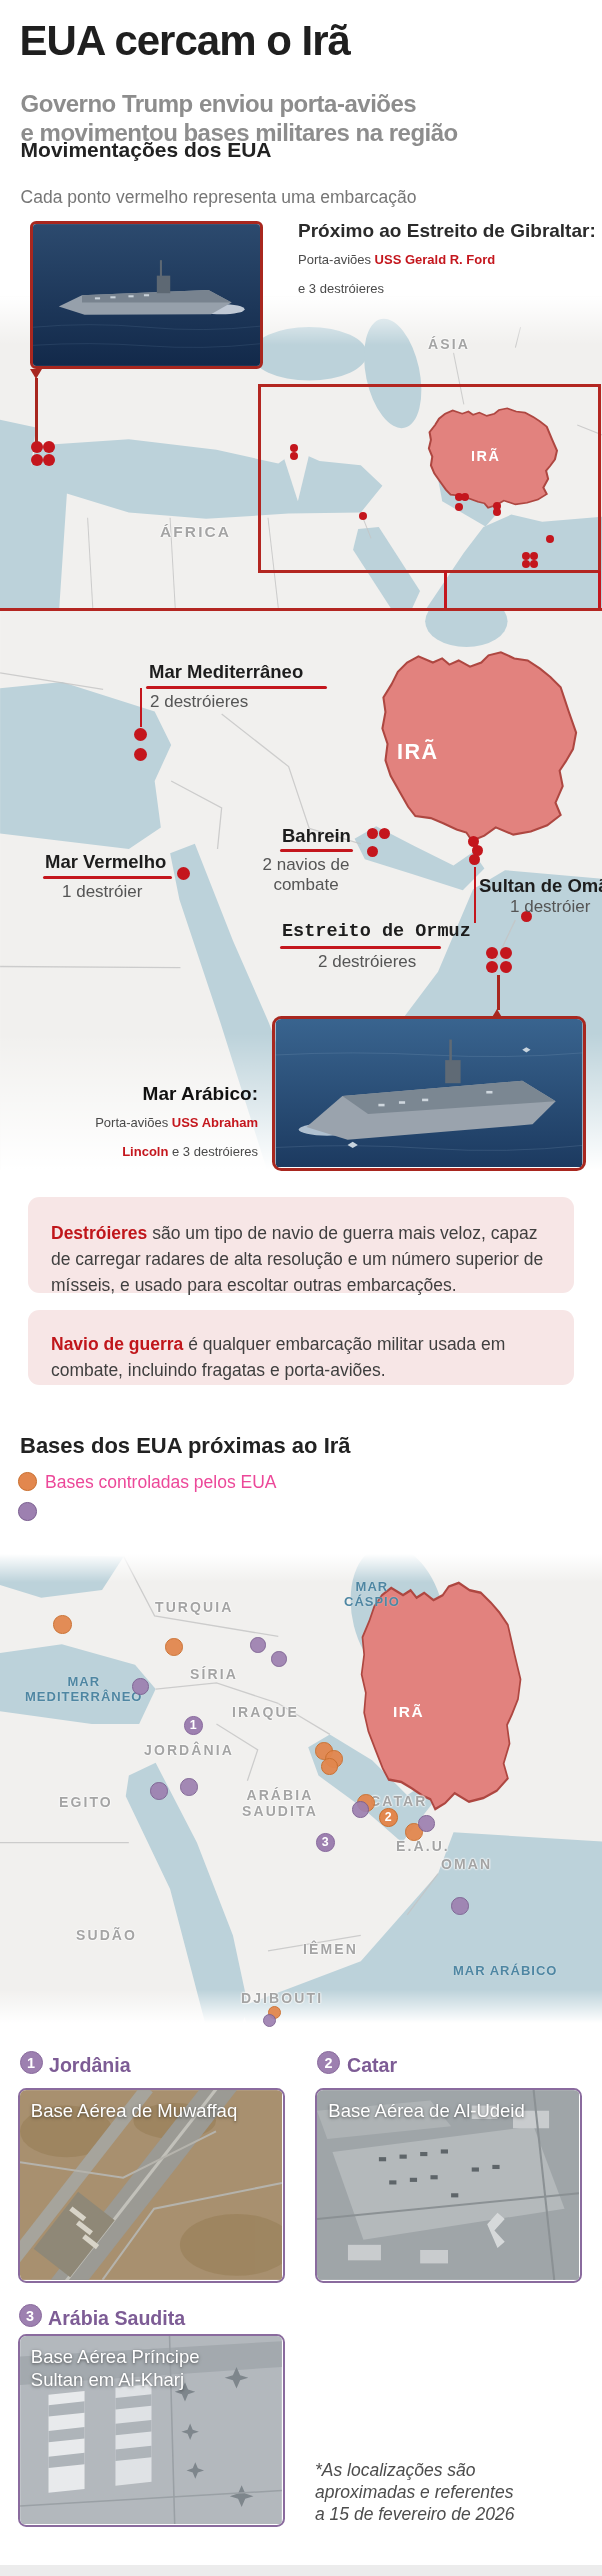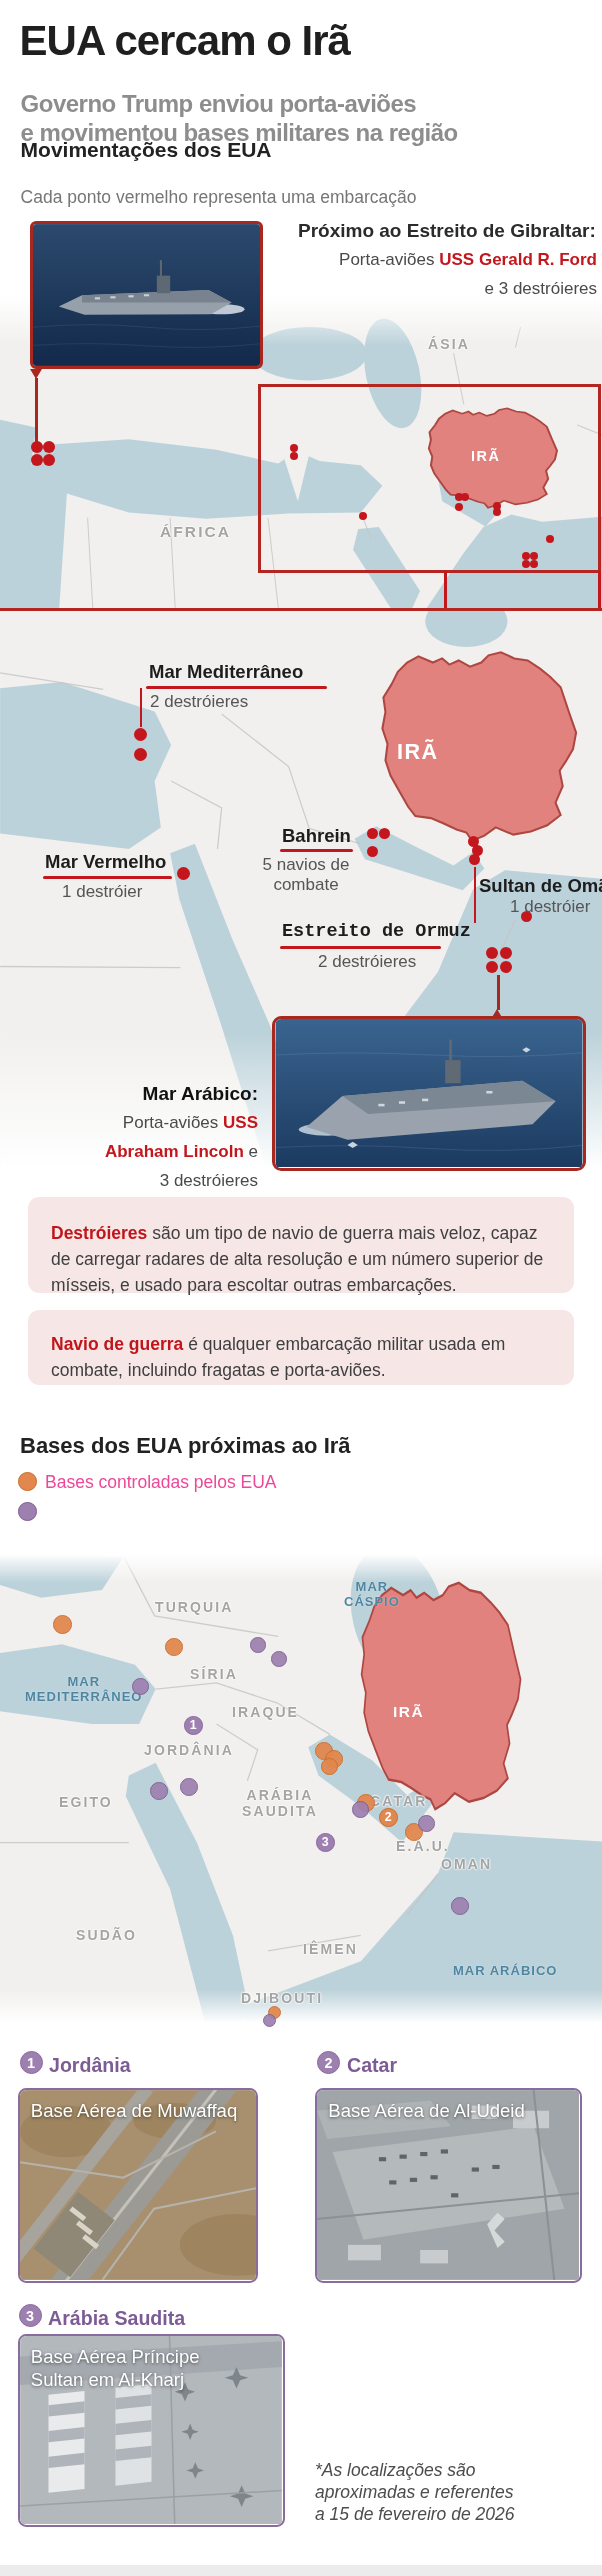--- a/index.html
+++ b/index.html
@@ -19,21 +19,21 @@
   .dot{position:absolute;border-radius:50%;box-sizing:border-box;}
   .dot.red{background:var(--c-red);}
   .dot.orange{background:var(--c-orange);border:1.5px solid var(--c-orange-br);opacity:.95;}
   .dot.purple{background:var(--c-purple);border:1.5px solid var(--c-purple-br);opacity:.92;}
   .h1{font-size:42px;font-weight:bold;letter-spacing:-1px;color:var(--c-title);}
   .h-sub{font-size:24px;font-weight:bold;color:var(--c-sub);line-height:29px;letter-spacing:-0.5px;}
   .h2{font-size:21px;font-weight:bold;color:#222;}
   .note{font-size:17.5px;color:#767676;}
   .photo{border:3.1px solid var(--c-red-dark);border-radius:6.2px;overflow:hidden;box-sizing:border-box;}
   .cap-title{font-size:19px;font-weight:bold;color:#2b2b2b;line-height:29px;}
-  .cap-body{font-size:17px;color:var(--c-body);line-height:29px;text-align:right;}
+  .cap-body{font-size:13px;color:var(--c-body);line-height:29px;}
   .cap-red{color:var(--c-red);font-weight:bold;}
   .map-label{font-size:14px;font-weight:bold;color:var(--c-country);letter-spacing:2.1px;
     text-shadow:0 0 2.1px #fff,0 0 2.1px #fff,0 0 2.1px #fff;white-space:pre-line;text-align:center;}
   .sea-label{font-size:13px;font-weight:bold;color:var(--c-sea-label);letter-spacing:1px;
     white-space:pre-line;text-align:center;text-shadow:0 0 1.5px rgba(255,255,255,.6);}
   .iran-label{font-weight:bold;color:#fff;letter-spacing:1.5px;}
   .co-title{font-size:18.5px;font-weight:bold;color:#1d1d1d;white-space:nowrap;}
   .co-underline{position:absolute;height:2.6px;background:var(--c-red);border-radius:1.5px;}
   .co-sub{font-size:17px;color:#555;white-space:pre-line;}
   .redline{position:absolute;background:var(--c-red);}
@@ -214,21 +214,21 @@
     <div class="co-underline" style="left:146px;top:75px;width:181px;"></div>
     <div class="abs co-sub" style="left:150px;top:81px;">2 destróieres</div>
     <div class="redline" style="left:140px;top:77px;width:2.1px;height:39px;"></div>
 
     <div class="abs co-title" style="left:45px;top:240px;">Mar Vermelho</div>
     <div class="co-underline" style="left:43px;top:265px;width:129px;"></div>
     <div class="abs co-sub" style="left:62px;top:271px;">1 destróier</div>
 
     <div class="abs co-title" style="left:282px;top:214px;">Bahrein</div>
     <div class="co-underline" style="left:280px;top:238px;width:73px;"></div>
-    <div class="abs co-sub" style="left: 252px; top: 244px; width: 108px; text-align: center; white-space: pre-line;">5 navios de
+    <div class="abs co-sub" style="left: 252px; top: 244px; width: 108px; text-align: center; white-space: pre-line;">2 navios de
 combate</div>
 
     <div class="redline" style="left:474px;top:256px;width:2.1px;height:56px;"></div>
     <div class="abs co-title" style="left:282px;top:310px;font-family:Liberation Mono, monospace;">Estreito de Ormuz</div>
     <div class="co-underline" style="left:280px;top:335px;width:161px;"></div>
     <div class="abs co-sub" style="left:318px;top:341px;">2 destróieres</div>
 
     <div class="abs co-title" style="left:479px;top:264px;">Sultan de Omã</div>
     <div class="abs co-sub" style="left:510px;top:286px;">1 destróier</div>
 
@@ -354,21 +354,21 @@
         <span class="dot purple" style="left: 451px; top: 343px; width: 17.5px; height: 17.5px;"></span>
         <span class="dot purple" style="left: 263px; top: 460px; width: 13.4px; height: 13.4px;"></span>
       </div>
     <div class="badge purple" style="left:184px;top:162px;width:18.5px;height:18.5px;font-size:12.4px;">1</div>
     <div class="badge orange" style="left:379px;top:254px;width:18.5px;height:18.5px;font-size:12.4px;">2</div>
     <div class="badge purple" style="left:316px;top:279px;width:18.5px;height:18.5px;font-size:12.4px;">3</div>
   </div>
 
   <div class="badge purple" style="left:19.6px;top:2051px;width:23px;height:23px;font-size:14.4px;">1</div>
   <div class="abs sec-head" style="left:49px;top:2054px;">Jordânia</div>
-  <div class="sat" style="left:17.5px;top:2088px;width:240px;height:195px;">
+  <div class="sat" style="left:17.5px;top:2088px;width:267px;height:195px;">
     <svg width="262" height="190" viewBox="0 0 508 368">
       <rect width="508" height="368" fill="#a8906f"></rect>
       <g fill="#93794f" opacity=".45">
         <ellipse cx="90" cy="80" rx="90" ry="50"></ellipse>
           <ellipse cx="420" cy="300" rx="110" ry="60"></ellipse>
         <ellipse cx="300" cy="60" rx="80" ry="35"></ellipse>
       </g>
       <g transform="rotate(38 254 184)">
         <rect x="214" y="-120" width="58" height="620" fill="#9b9a94"></rect>
         <rect x="236" y="-120" width="6" height="620" fill="#c2c1ba"></rect>

